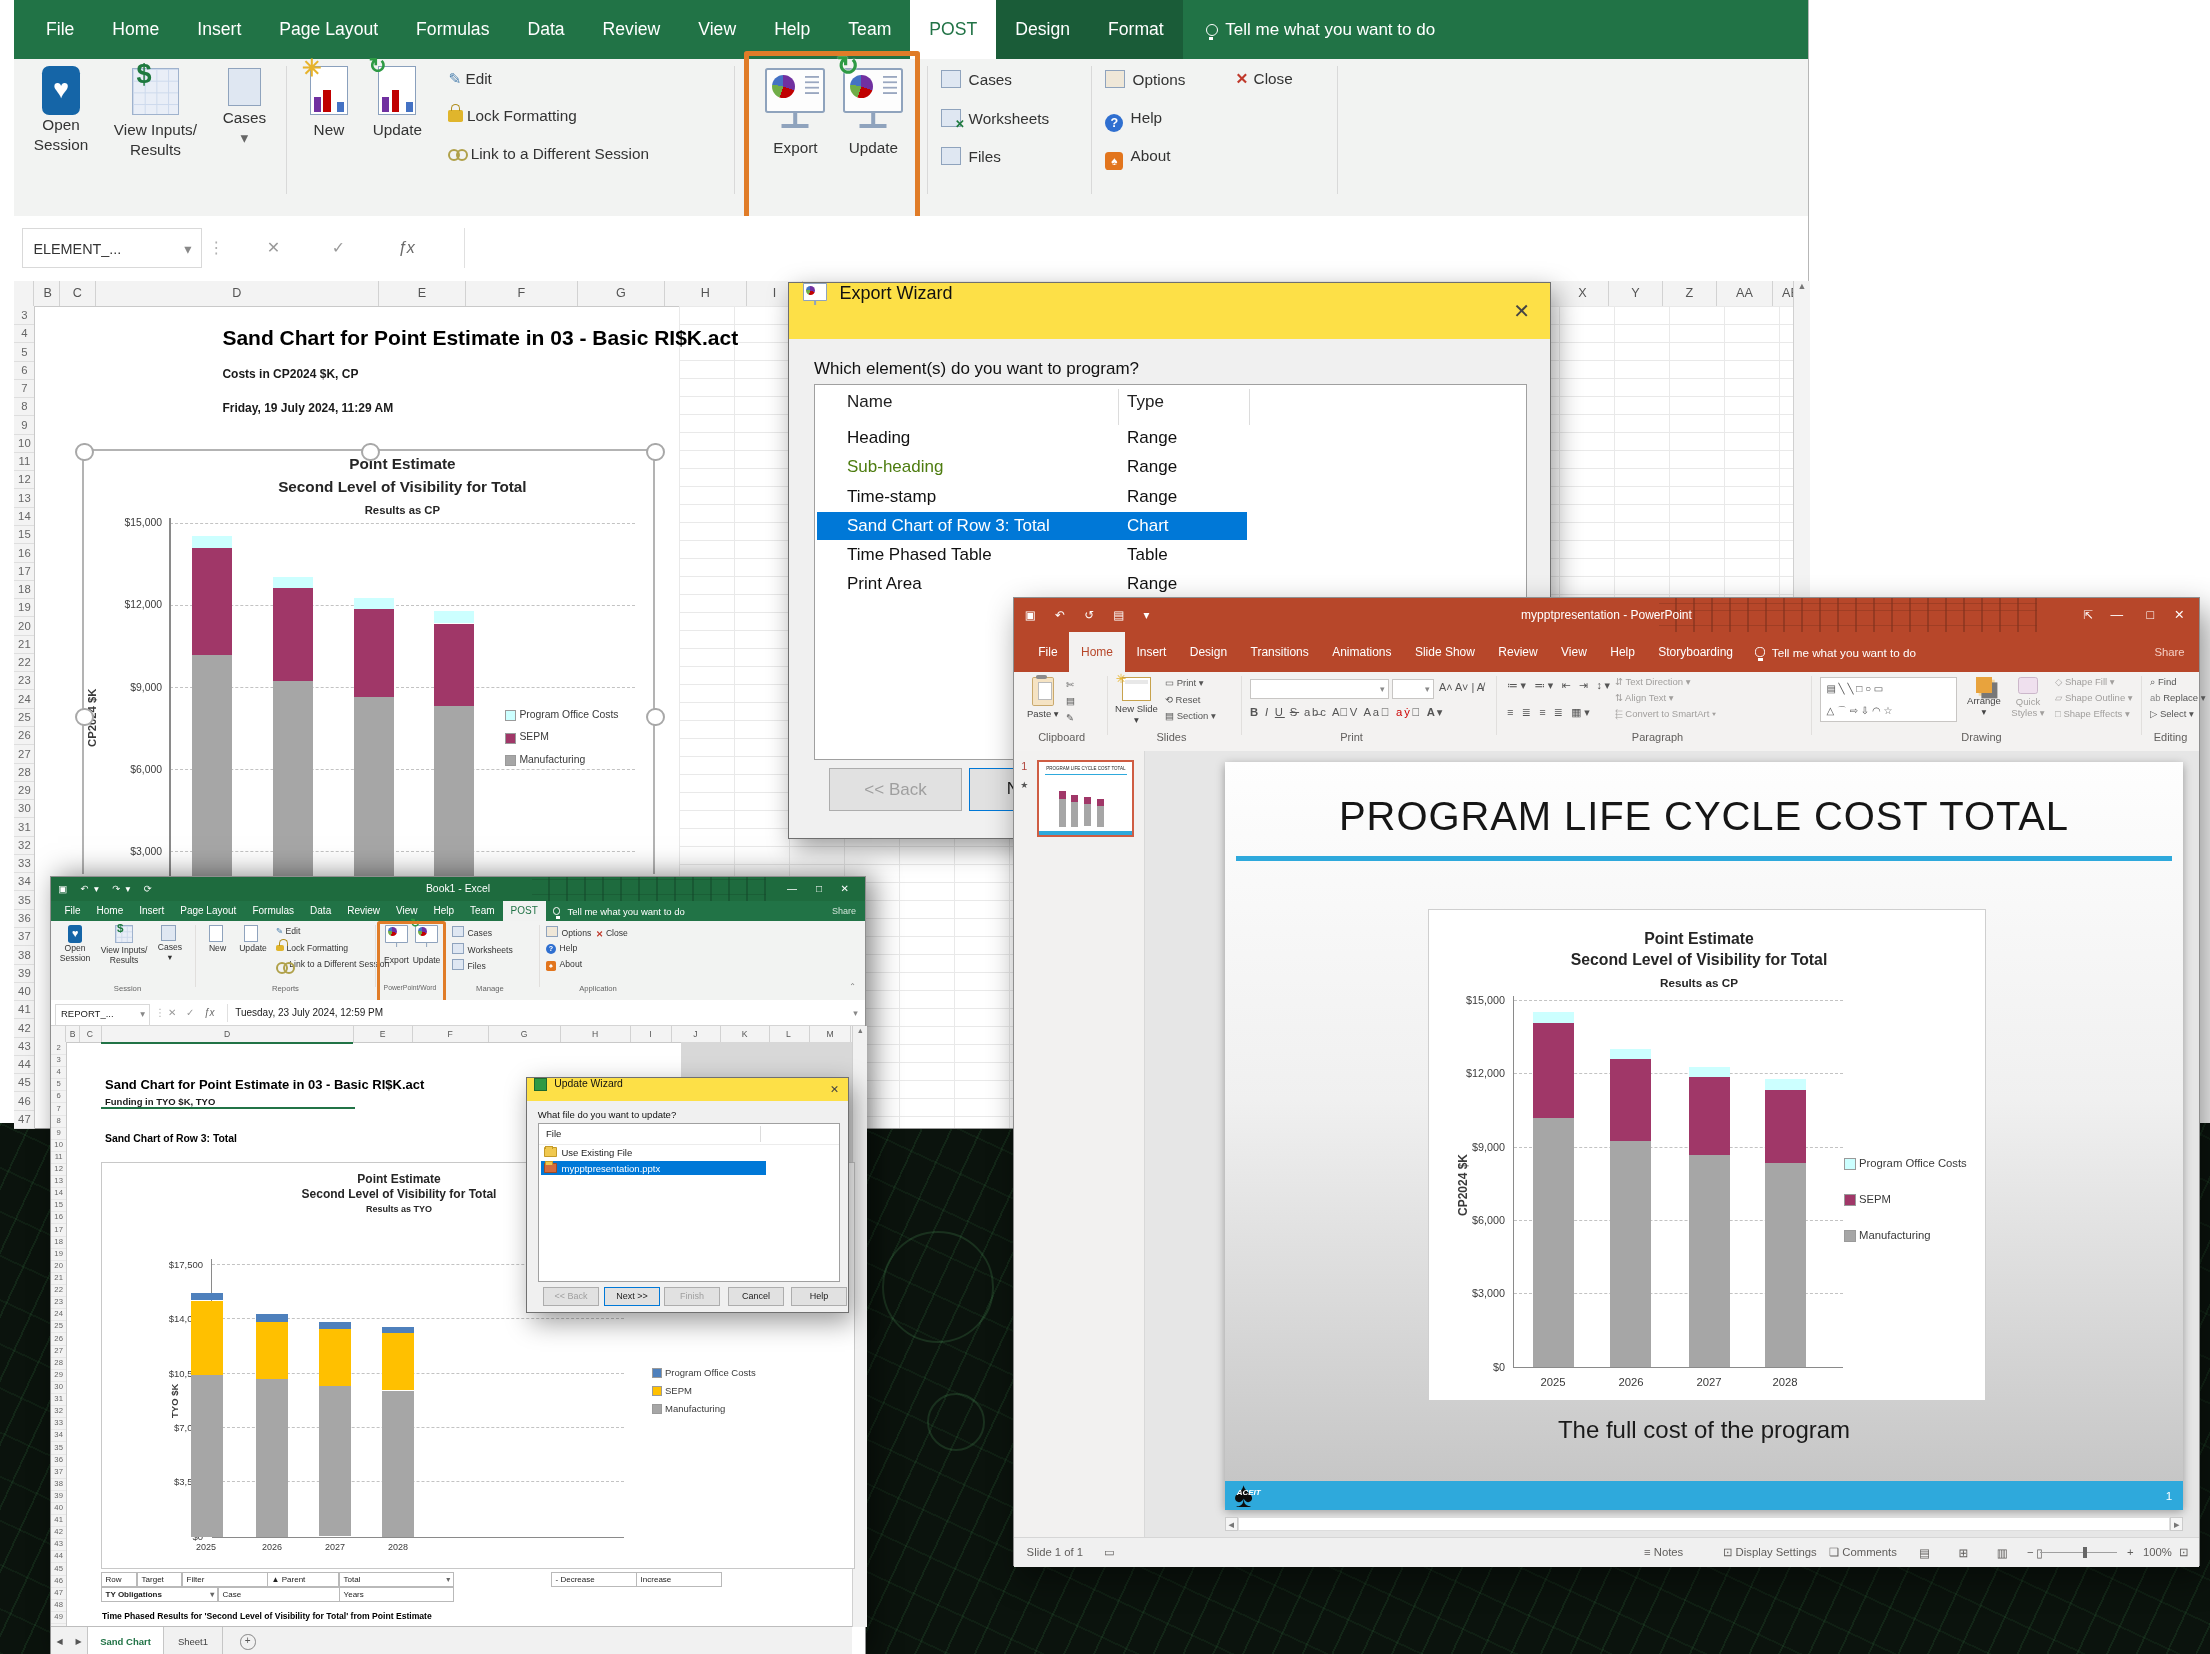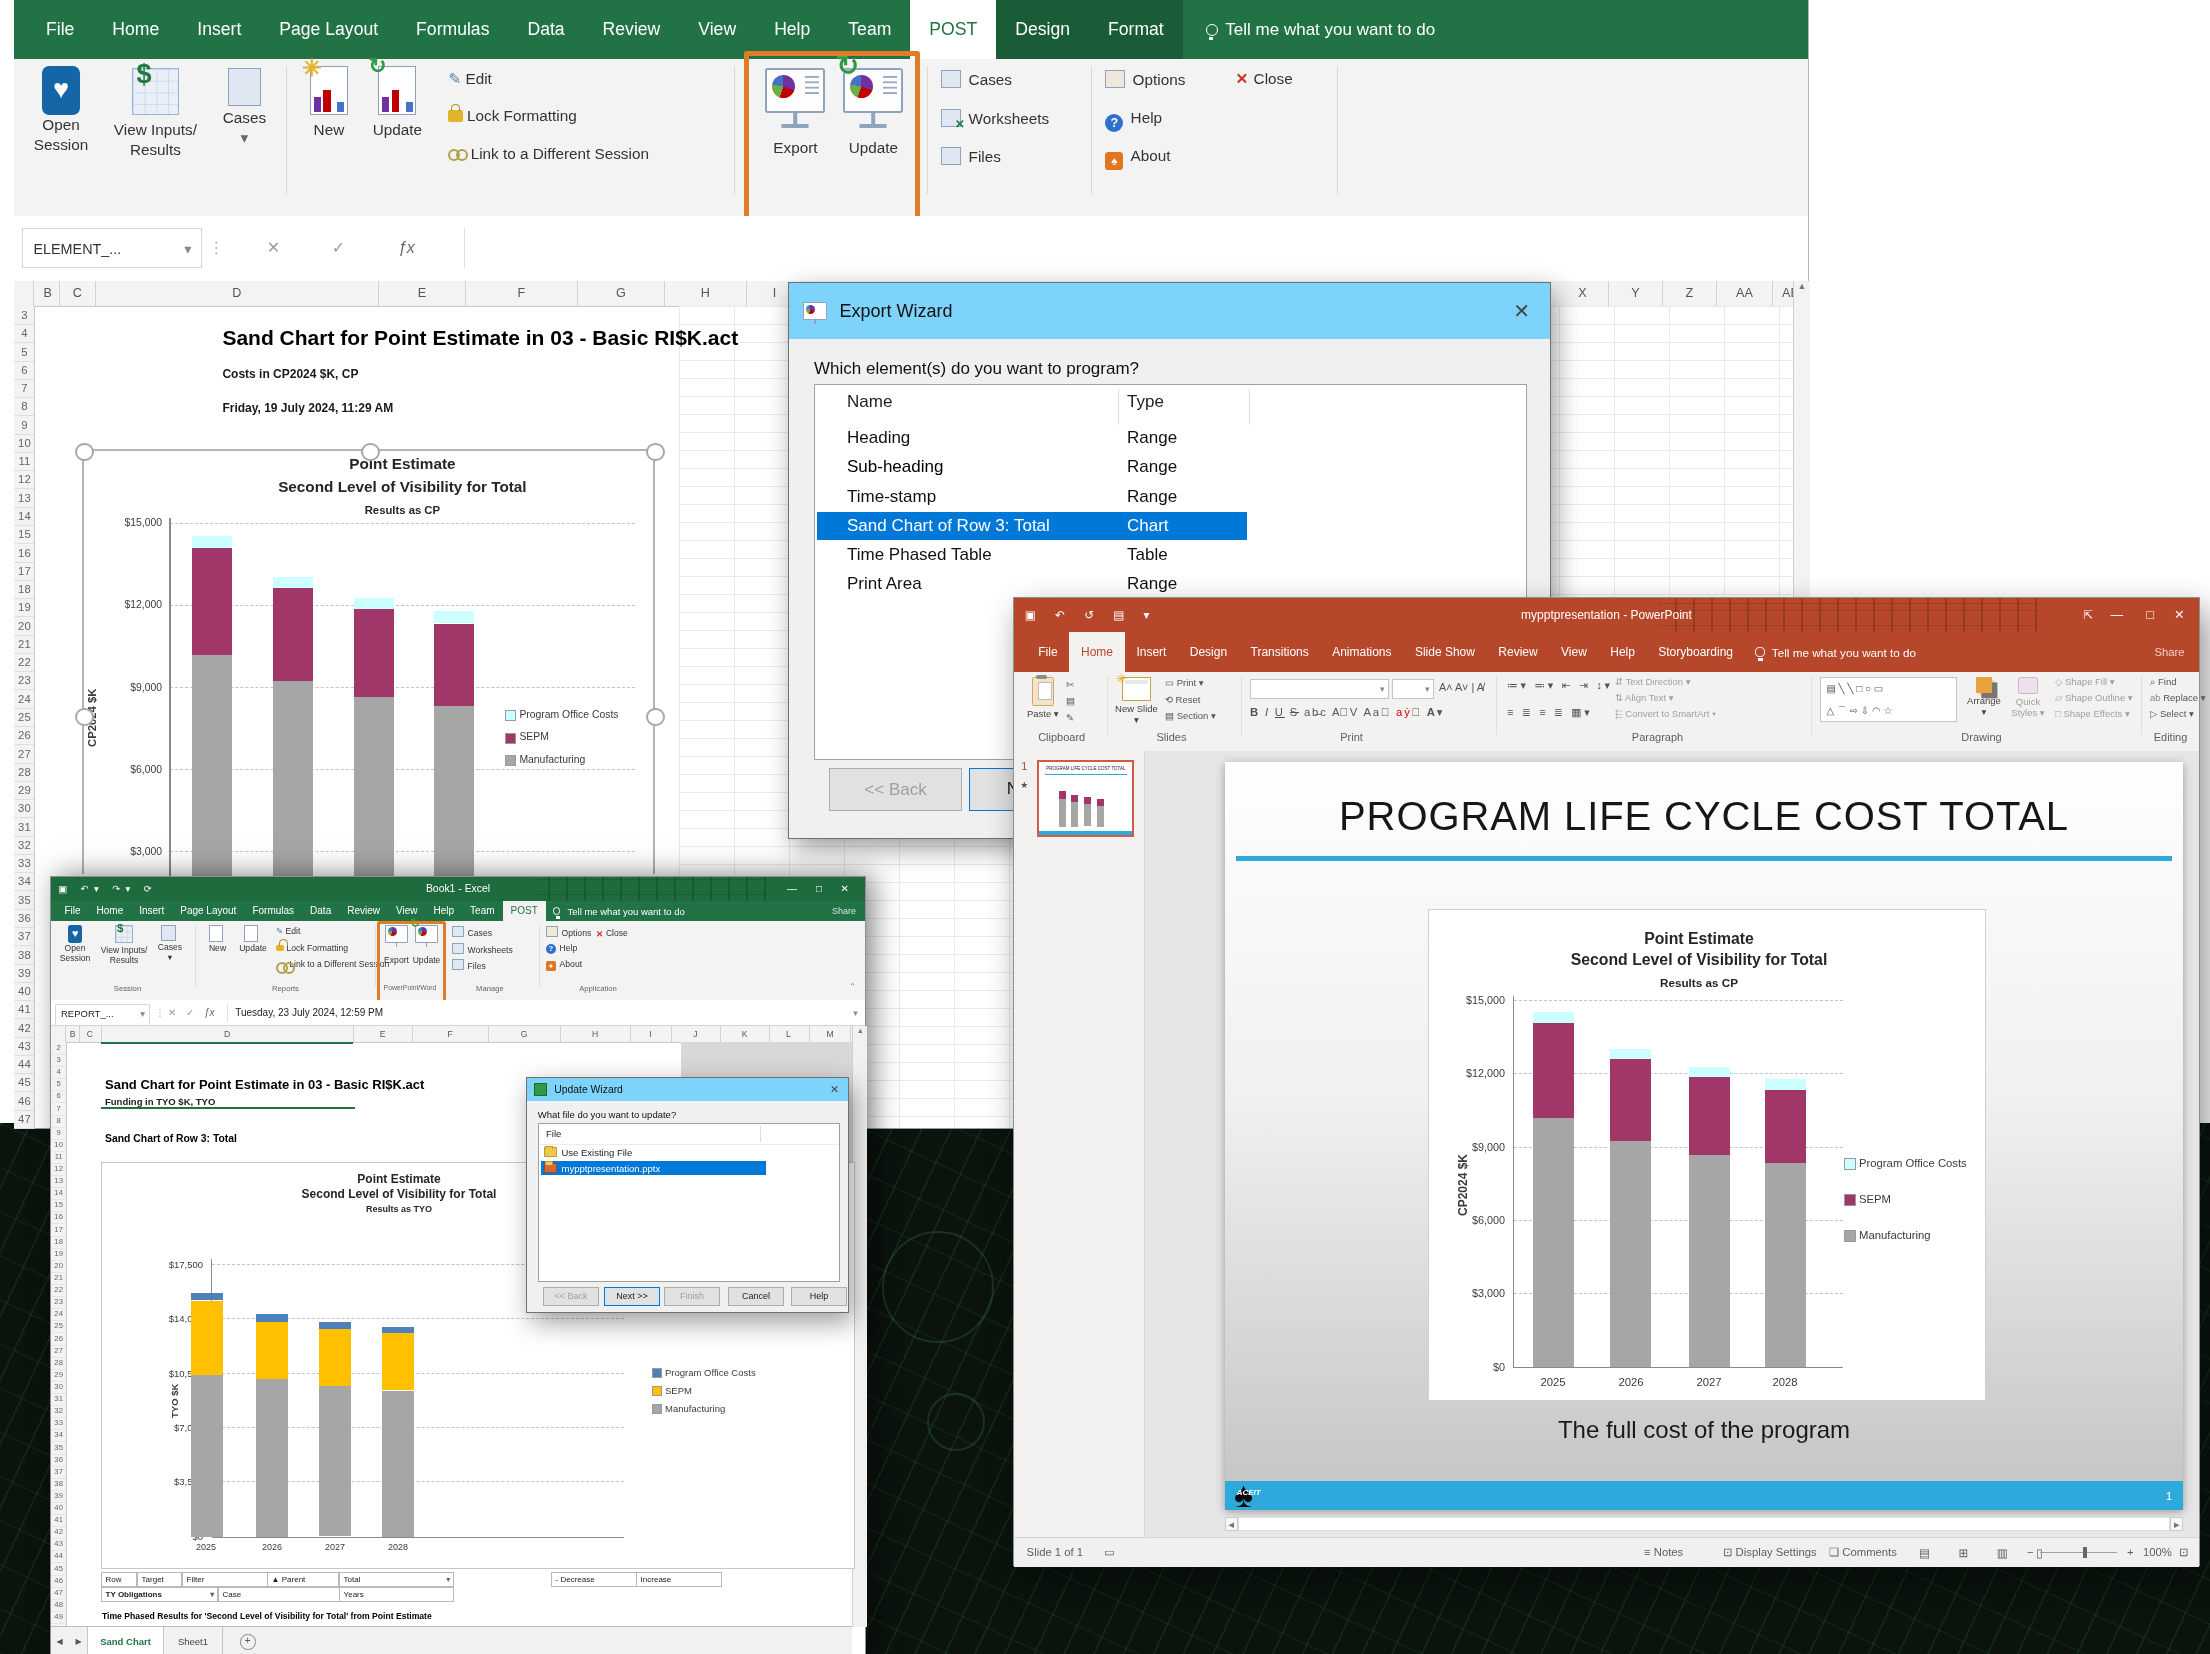--- a/index.html
+++ b/index.html
@@ -50,21 +50,21 @@
   .fxbar{left:0;top:216px;width:100%;height:65px;background:#fff;border-bottom:0.9px solid #d4d4d4}
   .namebox{position:absolute;left:7.2px;top:11.7px;width:180px;height:40px;border:0.9px solid #d9d9d9;font-size:14.4px;line-height:40px;padding-left:10.8px;box-sizing:border-box;color:#333}
   .fxglyph{position:absolute;top:11.7px;height:40px;line-height:40px;font-size:16px;color:#9a9a9a;text-align:center;width:36px}
   .hdrstrip{background:#f3f3f3;border-bottom:0.9px solid #c9c9c9}
   .hcell{position:absolute;top:0;height:100%;border-right:0.9px solid #d2d2d2;font-size:12.6px;color:#555;text-align:center;box-sizing:border-box}
   .gridarea{background-image:linear-gradient(#e9e9e9 0.9px,transparent 0.9px),linear-gradient(90deg,#e9e9e9 0.9px,transparent 0.9px);background-size:55px 18px}
   .handle{position:absolute;width:14.4px;height:14.4px;border:2.3px solid #a8a8a8;border-radius:50%;background:#fff;z-index:5}
   .selline{position:absolute;background:#b3b3b3;z-index:4}
   
   .dlg{background:#f0f0f0;border:0.9px solid #707070;box-shadow:5.4px 9px 25px rgba(0,0,0,.4)}
-  .dlg-title{position:absolute;left:0;top:0;right:0;background:#7dd3fc;display:flex;align-items:center}
+  .dlg-title{position:absolute;left:0;top:0;right:0;background:#fde047;display:flex;align-items:flex-start}
   .dlg-x{position:absolute;color:#444;cursor:default}
   .listbox{position:absolute;background:#fff;border:0.9px solid #a0a0a0}
   .btn{position:absolute;background:#e1e1e1;border:0.9px solid #adadad;text-align:center;color:#222;box-sizing:border-box}
   .btn.disabled{color:#9f9f9f}
   .btn.focus{border:1.8px solid #0078d7}
   
   #ppt{left:1013px;top:597px;width:1187px;height:969px;background:#fff;border:0.9px solid #8f8f8f;box-shadow:7.2px 12.6px 31px rgba(0,0,0,.45);box-sizing:border-box}
   .ppt-titlebar{left:0;top:0;width:100%;height:34px;background:#b7472a;overflow:hidden}
   .circuit{position:absolute;top:0;bottom:0;opacity:.35;background:
     repeating-linear-gradient(90deg,transparent 0 16px,rgba(0,0,0,.5) 16px 18px),
@@ -287,21 +287,21 @@
     </div>
     <div class="a nowrap" style="left:25px;top:76px;font-size:17px;color:#111">Which element(s) do you want to program?</div>
     <div class="listbox" style="left:25px;top:101px;width:711px;height:374px">
       <div class="a" style="left:303px;top:3.6px;width:0.9px;height:36px;background:#dcdcdc"></div>
       <div class="a" style="left:434px;top:3.6px;width:0.9px;height:36px;background:#dcdcdc"></div>
       <div id="xw-list">
           <div style="position: absolute; left: 32px; top: 7.2px; font-size: 17px; color: rgb(34, 34, 34);">Name</div>
           <div style="position: absolute; left: 312px; top: 7.2px; font-size: 17px; color: rgb(34, 34, 34);">Type</div>
           <div style="position: absolute; left: 32px; top: 43px; font-size: 17px; color: rgb(17, 17, 17); white-space: nowrap;">Heading</div>
           <div style="position: absolute; left: 312px; top: 43px; font-size: 17px; color: rgb(17, 17, 17);">Range</div>
-          <div style="position: absolute; left: 32px; top: 72px; font-size: 17px; color: #000000; white-space: nowrap;">Sub-heading</div>
+          <div style="position: absolute; left: 32px; top: 72px; font-size: 17px; color: #4d7c0f; white-space: nowrap;">Sub-heading</div>
           <div style="position: absolute; left: 312px; top: 72px; font-size: 17px; color: rgb(17, 17, 17);">Range</div>
           <div style="position: absolute; left: 32px; top: 102px; font-size: 17px; color: rgb(17, 17, 17); white-space: nowrap;">Time-stamp</div>
           <div style="position: absolute; left: 312px; top: 102px; font-size: 17px; color: rgb(17, 17, 17);">Range</div>
           <div style="position: absolute; left: 1.8px; top: 127px; width: 430px; height: 28px; background: rgb(0, 120, 215);"></div>
           <div style="position: absolute; left: 32px; top: 131px; font-size: 17px; color: rgb(255, 255, 255); white-space: nowrap;">Sand Chart of Row 3: Total</div>
           <div style="position: absolute; left: 312px; top: 131px; font-size: 17px; color: rgb(255, 255, 255);">Chart</div>
           <div style="position: absolute; left: 32px; top: 160px; font-size: 17px; color: rgb(17, 17, 17); white-space: nowrap;">Time Phased Table</div>
           <div style="position: absolute; left: 312px; top: 160px; font-size: 17px; color: rgb(17, 17, 17);">Table</div>
           <div style="position: absolute; left: 32px; top: 189px; font-size: 17px; color: rgb(17, 17, 17); white-space: nowrap;">Print Area</div>
           <div style="position: absolute; left: 312px; top: 189px; font-size: 17px; color: rgb(17, 17, 17);">Range</div>

